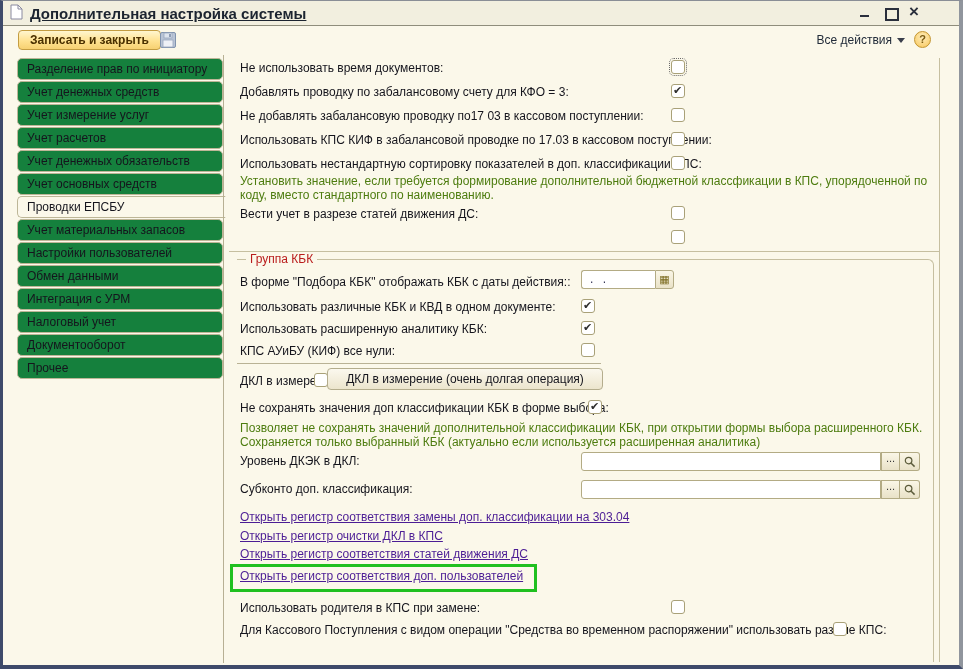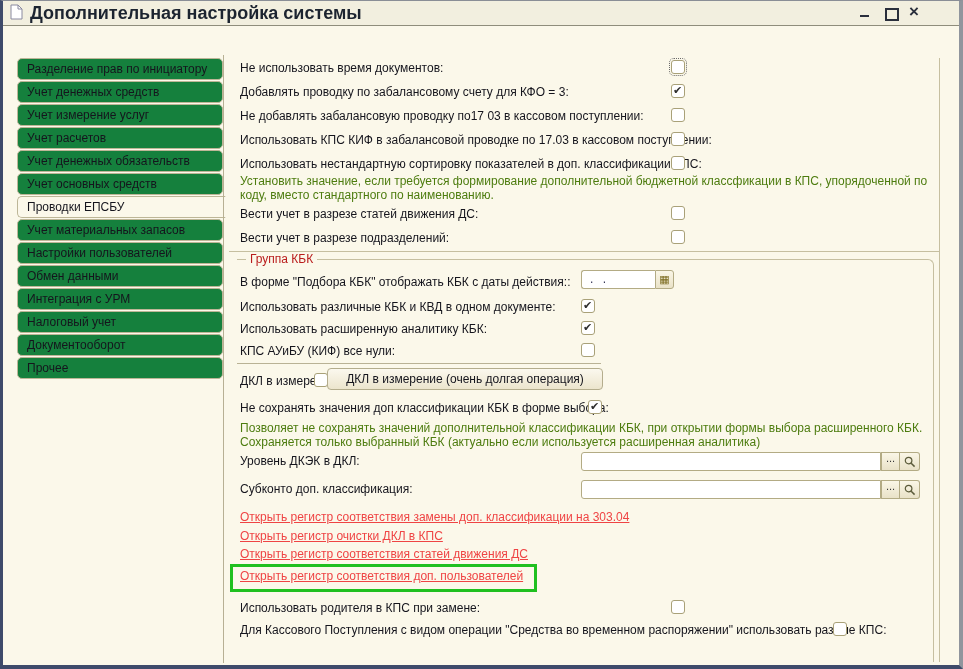--- a/index.html
+++ b/index.html
@@ -19,21 +19,21 @@
     background: #fbf8ea;
     overflow: hidden;
   }
   
   #titlebar {
     position: absolute; left: 0; top: 0; right: 0; height: 25px;
     background: #f2efdf;
     border-bottom: 1px solid #8f8d7c;
     display: flex; align-items: center; padding-left: 7px;
   }
-  #title-text { font-weight: bold; font-size: 18px; color: #1c2430; margin-left: 7px; }
+  #title-text { font-weight: bold; font-size: 15px; color: #1c2430; margin-left: 7px; text-decoration: underline; }
   #win-controls { position: absolute; right: 38px; top: 6px; display: flex; gap: 13px; align-items: center; }
   .wbtn { width: 12px; height: 12px; position: relative; cursor: default; }
   .wbtn.min::after { content:""; position:absolute; left:1px; bottom:2px; width:9px; height:2px; background:#2a2f3c; }
   .wbtn.max::after { content:""; position:absolute; left:1px; top:1px; width:10px; height:9px; border:2px solid #2a2f3c; }
   .wbtn.close::after { content:"×"; position:absolute; left:0; top:-5px; font-size:17px; font-weight:bold; color:#2a2f3c; }
   
   #toolbar { position: absolute; left: 0; top: 26px; right: 0; height: 28px; background: #fbf8ea; }
   #save-close-btn {
     position: absolute; left: 15px; top: 3px; height: 20px; padding: 0 11px;
     background: linear-gradient(#fff6cf, #ffe291 55%, #f7d172);
@@ -113,21 +113,21 @@
     background: linear-gradient(#faf6e6,#e9e2c8); border: 1px solid #b3ab84;
     text-align: center; line-height: 11px; font-size: 11px; color: #3a3a3a; cursor: pointer;
   }
   .mag-btn {
     position: absolute; left: 675px; top: -2px; width: 20px; height: 19px;
     background: linear-gradient(#faf6e6,#e9e2c8); border: 1px solid #b3ab84; border-left: none; border-radius: 0 3px 3px 0;
     text-align: center; cursor: pointer; padding-top: 3px;
   }
   
   .link {
-    position: absolute; left: 15px; color: #ef4444; text-decoration: underline;
+    position: absolute; left: 15px; color: #4c1d95; text-decoration: underline;
     white-space: nowrap; cursor: pointer;
   }
   #highlight-box {
     position: absolute; left: 5px; top: 509px; width: 307px; height: 28px;
     border: 3px solid #1fc01f; z-index: 3;
   }
 </style>
 </head>
 <body>
 
@@ -141,20 +141,40 @@
       </svg>
     </span>
     <span id="title-text">Дополнительная настройка системы</span>
     <div id="win-controls">
       <div class="wbtn min"></div>
       <div class="wbtn max"></div>
       <div class="wbtn close"></div>
     </div>
   </div>
 
+  <div id="toolbar">
+    <div id="save-close-btn">Записать и закрыть</div>
+    <div id="save-icon-btn">
+      <span>
+        <svg width="18" height="18" viewBox="0 0 18 18">
+          <rect x="1.5" y="1.5" width="15" height="15" rx="1.5" fill="#b9c4d6" stroke="#8093ad"></rect>
+          <rect x="5" y="2" width="8" height="5" fill="#dde4ee" stroke="#98a7bd" stroke-width="0.8"></rect>
+          <rect x="10" y="3" width="2" height="3" fill="#8e9cb4"></rect>
+          <rect x="4" y="9" width="10" height="7" fill="#eef1f6" stroke="#98a7bd" stroke-width="0.8"></rect>
+        </svg>
+      </span>
+    </div>
+    <div id="toolbar-right">
+      <div id="all-actions">
+        <span>Все действия</span>
+        <span class="tri-down"></span>
+      </div>
+      <div id="help-btn">?</div>
+    </div>
+  </div>
 
   <div id="sidebar">
       <div class="tab"><span class="tab-label">Разделение прав по инициатору</span></div>
       <div class="tab"><span class="tab-label">Учет денежных средств</span></div>
       <div class="tab"><span class="tab-label">Учет измерение услуг</span></div>
       <div class="tab"><span class="tab-label">Учет расчетов</span></div>
       <div class="tab"><span class="tab-label">Учет денежных обязательств</span></div>
       <div class="tab"><span class="tab-label">Учет основных средств</span></div>
       <div class="tab active"><span class="tab-label">Проводки ЕПСБУ</span></div>
       <div class="tab"><span class="tab-label">Учет материальных запасов</span></div>
@@ -193,21 +213,20 @@
       </div>
 
     <div class="info-text" id="info1" style="top:119px; width:700px;">Установить значение, если требуется формирование дополнительной бюджетной классфикации в КПС, упорядоченной по коду, вместо стандартного по наименованию.</div>
 
     <div id="rows-mid">
         <div class="cb-row" style="top: 150px;">
           <span class="row-label">Вести учет в разрезе статей движения ДС:</span>
           <span class="cb" style="left: 446px;"></span>
         </div>
         <div class="cb-row" style="top: 174px;">
-          <span class="row-label">Вести учет в разрезе подразделений:</span>
           <span class="cb" style="left: 446px;"></span>
         </div>
       </div>
 
     <div id="top-separator"></div>
 
     <div id="group-kbk-box"></div>
     <div id="group-kbk-title">Группа КБК</div>
 
     <div class="cb-row" style="top:218px;">

